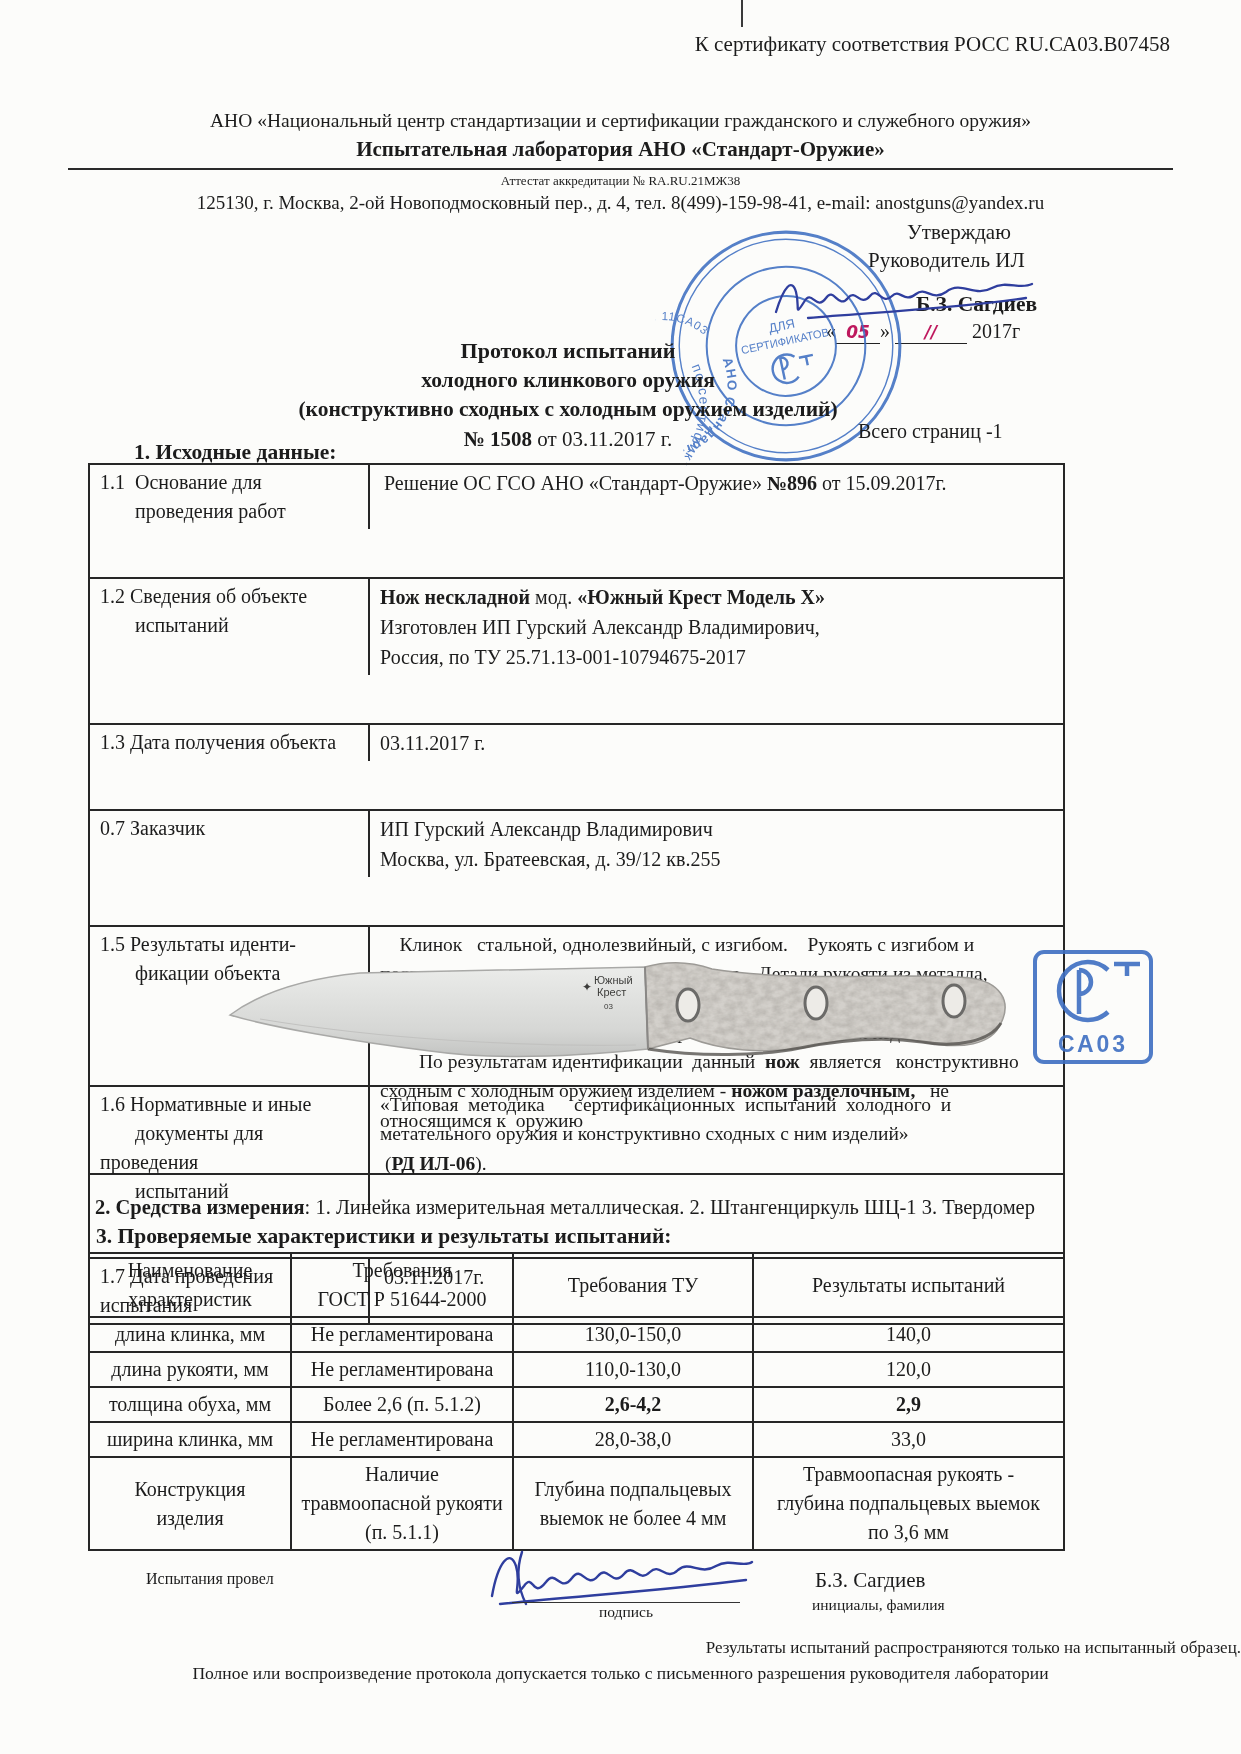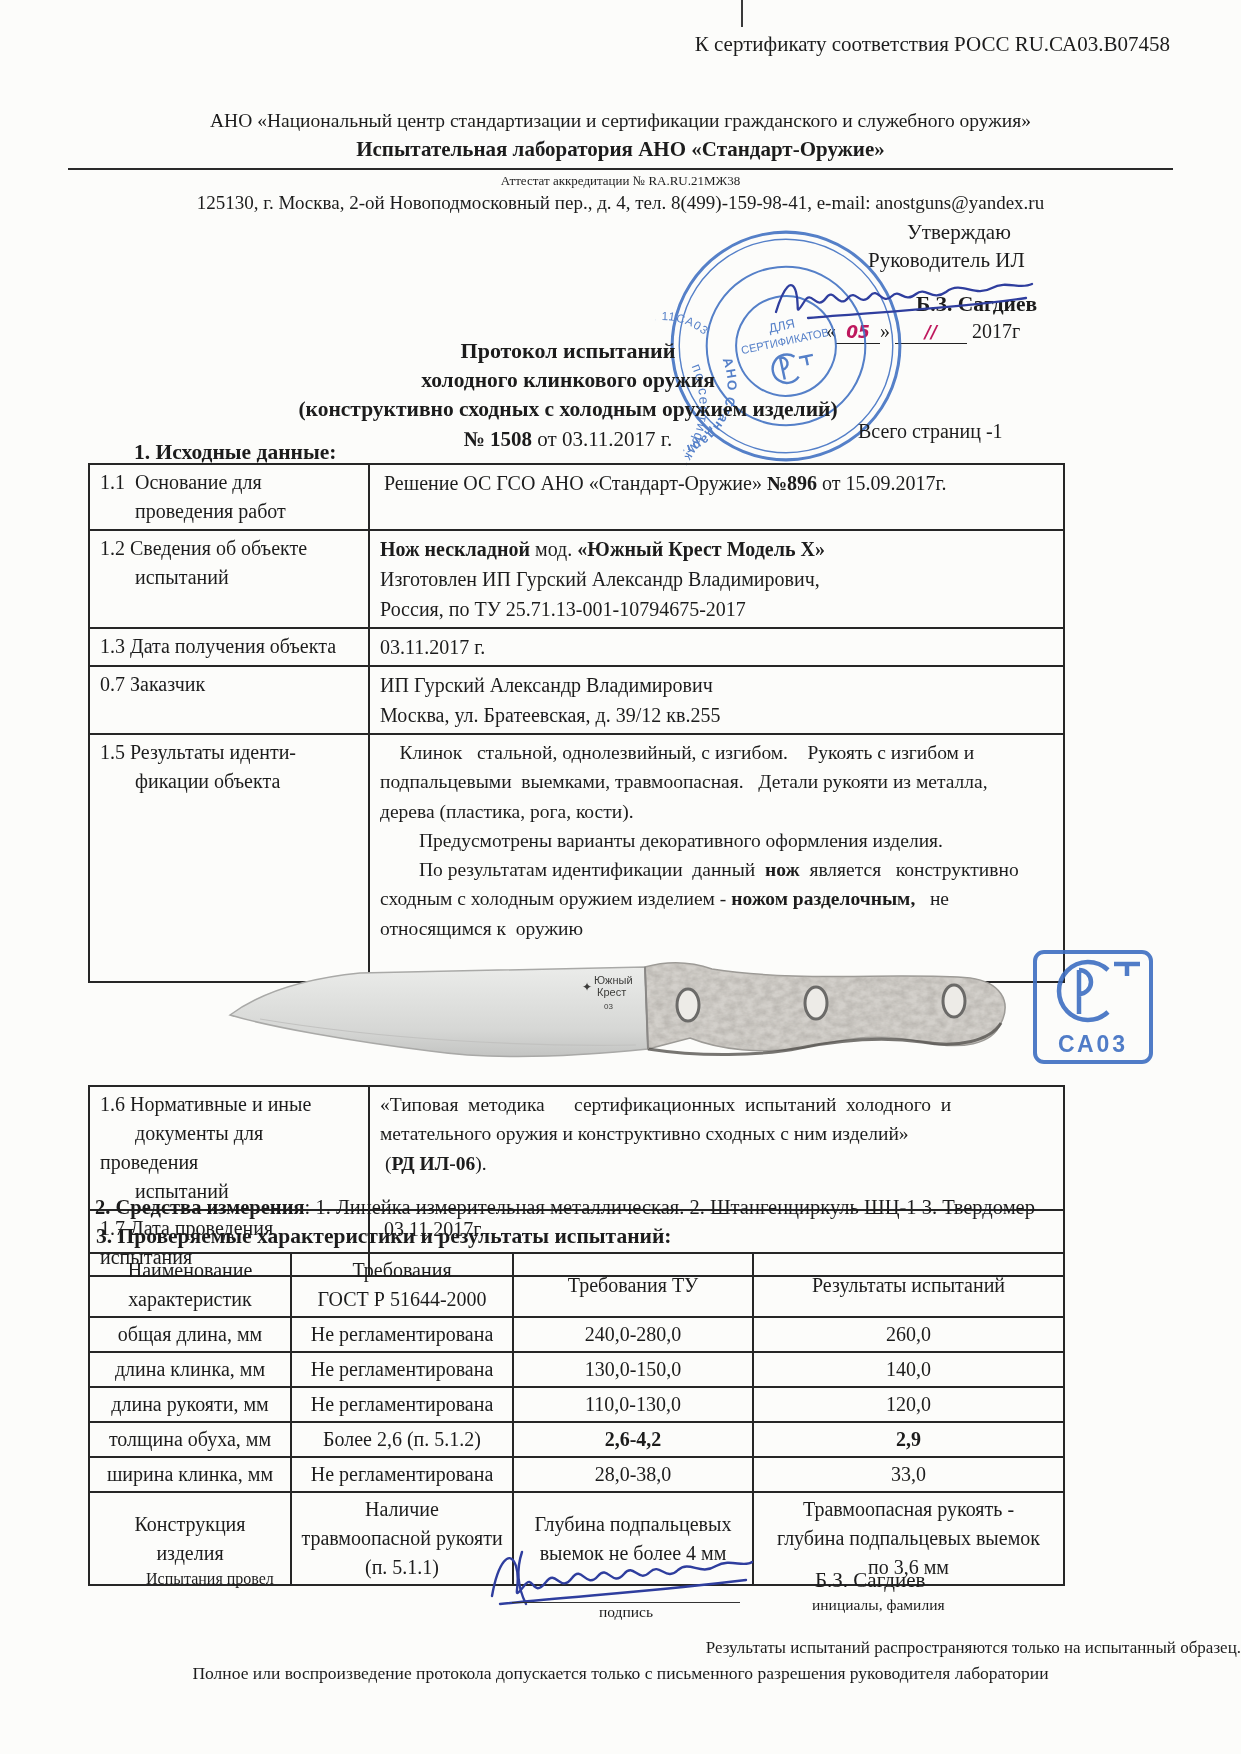--- a/index.html
+++ b/index.html
@@ -36,21 +36,21 @@
   .titles .t2{font-size:21.5px;font-weight:bold;margin-top:4px;}
   .titles .t3{font-size:21.5px;font-weight:bold;margin-top:4px;}
   .titles .num{font-size:21px;margin-top:5px;}
   .pages{left:858px;top:420px;font-size:20px;}
 
   .sec-h{font-weight:bold;font-size:21.5px;}
   .s1h{left:134px;top:440px;}
 
   .t1tab{position:absolute;left:88px;top:463px;width:973px;border:2px solid #262626;background:transparent;}
   .trow{display:grid;grid-template-columns:280px 1fr;}
-  .trow + .trow{border-top:2px solid #262626;}
+  .trow + .trow{border-top:2px solid #262626;margin-top:48px;}
   .cell{font-size:20px;line-height:1.45;}
   .lbl{border-right:2px solid #262626;padding:3px 6px 3px 10px;white-space:pre-wrap;}
   .val{padding:3px 10px;line-height:1.5;}
   .ctr{text-align:left;}
   .pw{white-space:pre-wrap;font-size:19.5px;}
   .h11{min-height:50px;} .h12{min-height:88px;} .h13{min-height:28px;}
   .h14{min-height:62px;} .h15{min-height:246px;} .h16{min-height:84px;} .h17{min-height:28px;}
 
   .knife{left:200px;top:953px;width:820px;height:128px;}
   .stamp-sq{left:1030px;top:948px;width:127px;height:120px;opacity:.9;}
@@ -253,26 +253,20 @@
     <tbody>
         <tr>
       <th>Наименование
 характеристик</th>
       <th>Требования
 ГОСТ Р 51644-2000</th>
       <th>Требования  ТУ</th>
       <th>Результаты испытаний</th>
     </tr>
     <tr>
-      <td>общая длина, мм</td>
-      <td>Не регламентирована</td>
-      <td>240,0-280,0</td>
-      <td>260,0</td>
-    </tr>
-    <tr>
       <td>длина клинка, мм</td>
       <td>Не регламентирована</td>
       <td>130,0-150,0</td>
       <td>140,0</td>
     </tr>
     <tr>
       <td>длина рукояти, мм</td>
       <td>Не регламентирована</td>
       <td>110,0-130,0</td>
       <td>120,0</td>

